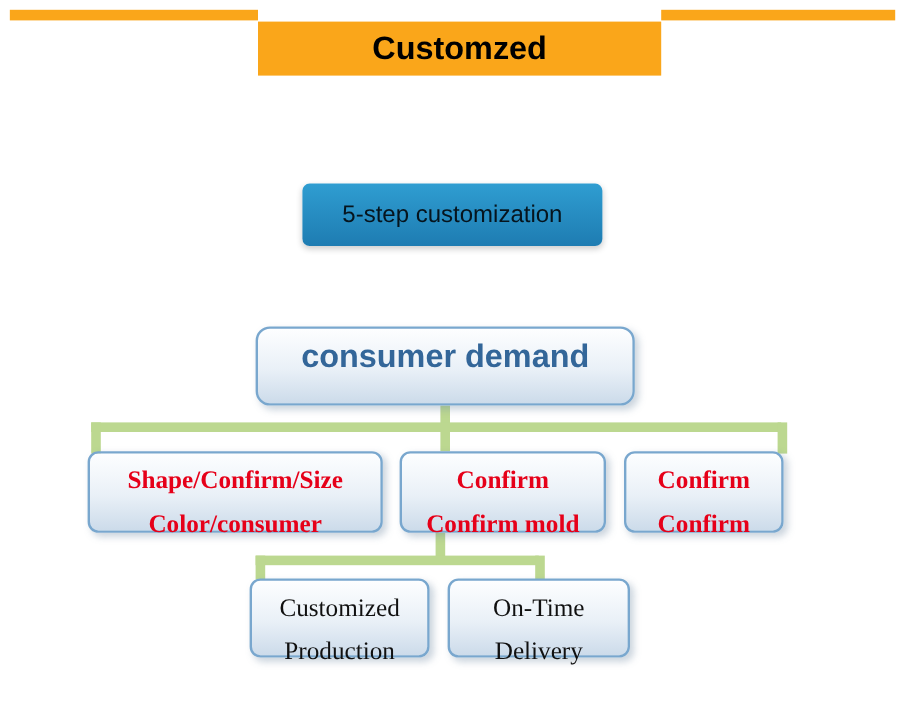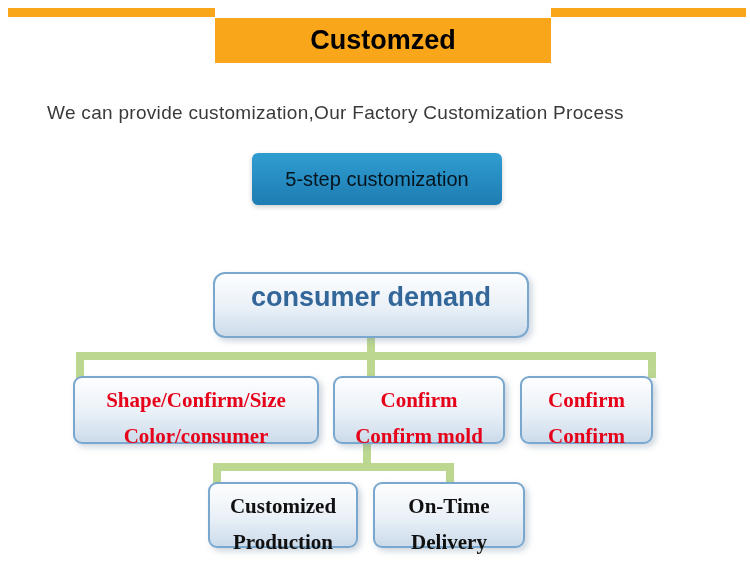--- a/index.html
+++ b/index.html
@@ -38,21 +38,21 @@
     text-align:center;box-shadow:3px 3px 6px rgba(110,135,160,.35)}
   .box.root{left:205px;top:264px;width:316px;height:66px;border-radius:12px}
   .box.root span{font-size:27px;font-weight:bold;color:var(--blue-text)}
 
   .l2{top:368px;height:68px;font-family:"Liberation Serif",serif;font-weight:bold;
     font-size:21px;color:var(--red-text);line-height:28px}
   .l2.a{left:65px;width:246px}
   .l2.b{left:325px;width:172px}
   .l2.c{left:512px;width:133px}
 
-  .l3{top:474px;height:66px;font-family:"Liberation Serif",serif;font-weight:bold;
+  .l3{top:474px;height:66px;font-family:"Liberation Serif",serif;font-weight:normal;
     font-size:21px;color:#101010;line-height:28px}
   .l3.d{left:200px;width:150px}
   .l3.e{left:365px;width:152px}
 
   .conn{position:absolute;background:var(--connector-green)}
   .c-root-v{left:359px;top:330px;width:3px;height:38px}
   .c-h1{left:68px;top:344px;width:575px;height:3px}
   .c-d1{left:68px;top:344px;width:3px;height:26px}
   .c-d3{left:640px;top:344px;width:3px;height:26px}
   .c-mid-v{left:355px;top:436px;width:3px;height:22px}
@@ -65,21 +65,20 @@
 
 <div class="page">
 
   <div class="top-strip left"></div>
   <div class="top-strip right"></div>
 
   <div class="banner">
     <span>Customzed</span>
   </div>
 
-  <div class="intro">We can provide customization,Our Factory Customization Process</div>
 
   <div class="step-button">
     <span>5-step customization</span>
   </div>
 
   <div class="conn c-root-v"></div>
   <div class="conn c-h1"></div>
   <div class="conn c-d1"></div>
   <div class="conn c-d3"></div>
   <div class="conn c-mid-v"></div>

